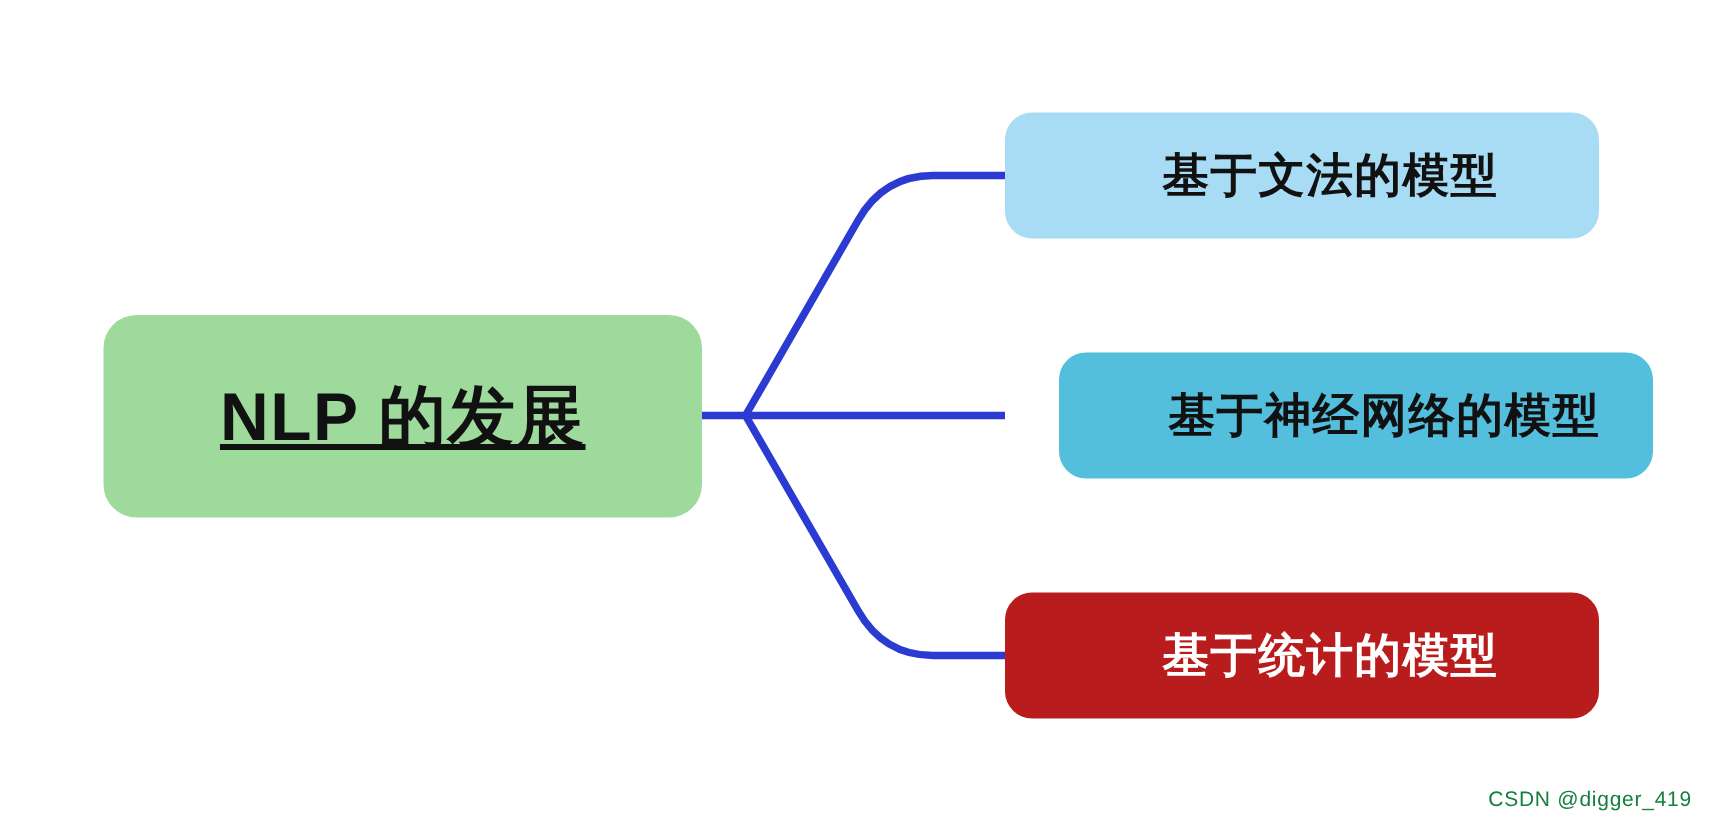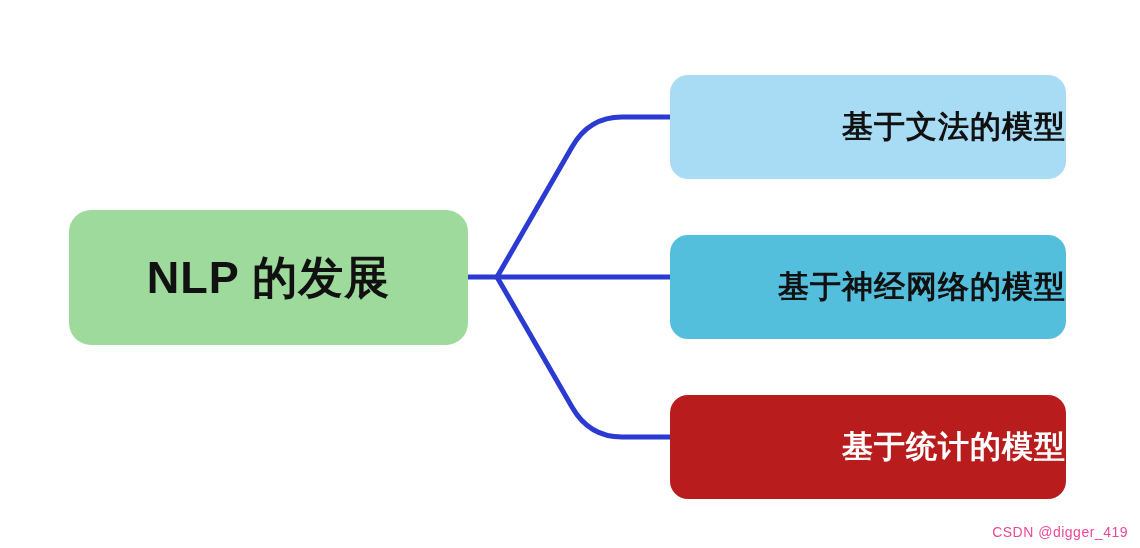--- a/index.html
+++ b/index.html
@@ -30,35 +30,36 @@
     left: 69px; top: 210px;
     width: 399px; height: 135px;
     border-radius: 22px;
     justify-content: center;
   }
   .root-node .label {
     font-size: 45px;
     font-weight: bold;
     letter-spacing: 1px;
     color: #111111;
+    text-decoration: underline;
   }
   .branch-node {
     left: 670px;
-    width: 396px; height: 104px;
+    width: 396px; height: 84px;
     border-radius: 18px;
     padding-left: 38px;
-    justify-content: flex-end;
+    justify-content: center;
   }
   .branch-node .label {
     font-size: 31px;
     font-weight: bold;
     letter-spacing: 1px;
   }
   .branch-0 { top: 75px; }
-  .branch-1 { top: 235px; }
+  .branch-1 { top: 235px; margin-left: 36px; }
   .branch-2 { top: 395px; }
   .watermark {
     position: absolute;
     right: 12px;
     bottom: 8px;
     font-size: 14px;
     letter-spacing: 0.5px;
   }
 </style>
 </head>
@@ -81,15 +82,15 @@
   </div>
 
   <div class="node branch-node branch-1" style="background-color: rgb(84, 190, 221);">
     <span class="label" style="color: rgb(17, 17, 17);">基于神经网络的模型</span>
   </div>
 
   <div class="node branch-node branch-2" style="background-color: #b91c1c;">
     <span class="label" style="color: rgb(255, 255, 255);">基于统计的模型</span>
   </div>
 
-  <div class="watermark" style="color: #ec4899;">CSDN @digger_419</div>
+  <div class="watermark" style="color: #15803d;">CSDN @digger_419</div>
 
 </div>
 
 </body></html>

